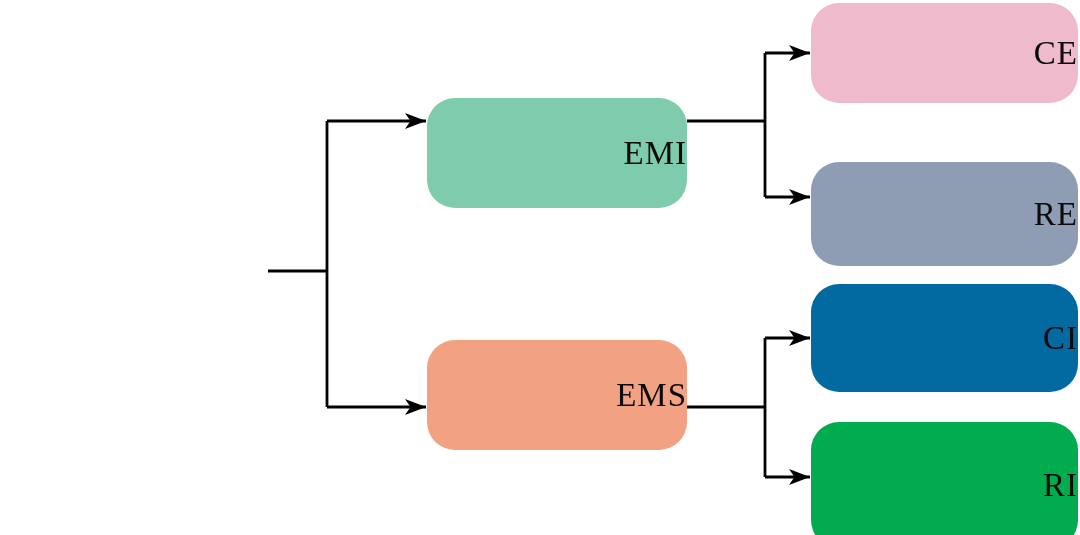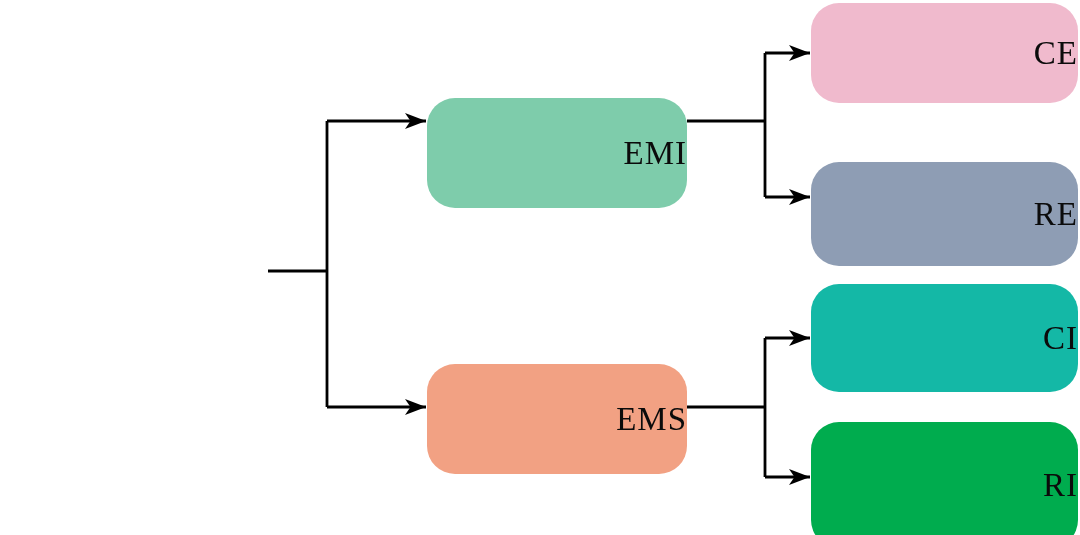--- a/index.html
+++ b/index.html
@@ -32,21 +32,21 @@
   .node .label {
     font-size: 33px;
     color: #0b0b0b;
     letter-spacing: 1px;
     line-height: 1;
     user-select: none;
   }
   
   .node-emc { left: 4px;   top: 217px; width: 264px; height: 108px; }
   .node-emi { left: 427px; top: 66px;  width: 260px; height: 110px; margin-top: 32px; }
-  .node-ems { left: 427px; top: 364px; width: 260px; height: 110px; }
+  .node-ems { left: 427px; top: 340px; width: 260px; height: 110px; }
   .node-ce  { left: 811px; top: 3px;   width: 267px; height: 100px; }
   .node-re  { left: 811px; top: 145px; width: 267px; height: 104px; margin-top: 17px; }
   .node-ci  { left: 811px; top: 284px; width: 267px; height: 108px; }
   .node-ri  { left: 811px; top: 422px; width: 267px; height: 126px; }
 </style>
 </head>
 <body>
 
 <div class="canvas">
 
@@ -83,21 +83,21 @@
   </div>
 
   <div class="node node-ce" style="background-color: rgb(240, 186, 205);">
     <span class="label">CE</span>
   </div>
 
   <div class="node node-re" style="background-color: rgb(142, 157, 180);">
     <span class="label">RE</span>
   </div>
 
-  <div class="node node-ci" style="background-color: #14b8a6;">
+  <div class="node node-ci" style="background-color: #0369a1;">
     <span class="label">CI</span>
   </div>
 
   <div class="node node-ri" style="background-color: rgb(0, 172, 78);">
     <span class="label">RI</span>
   </div>
 
 </div>
 
 </body></html>

